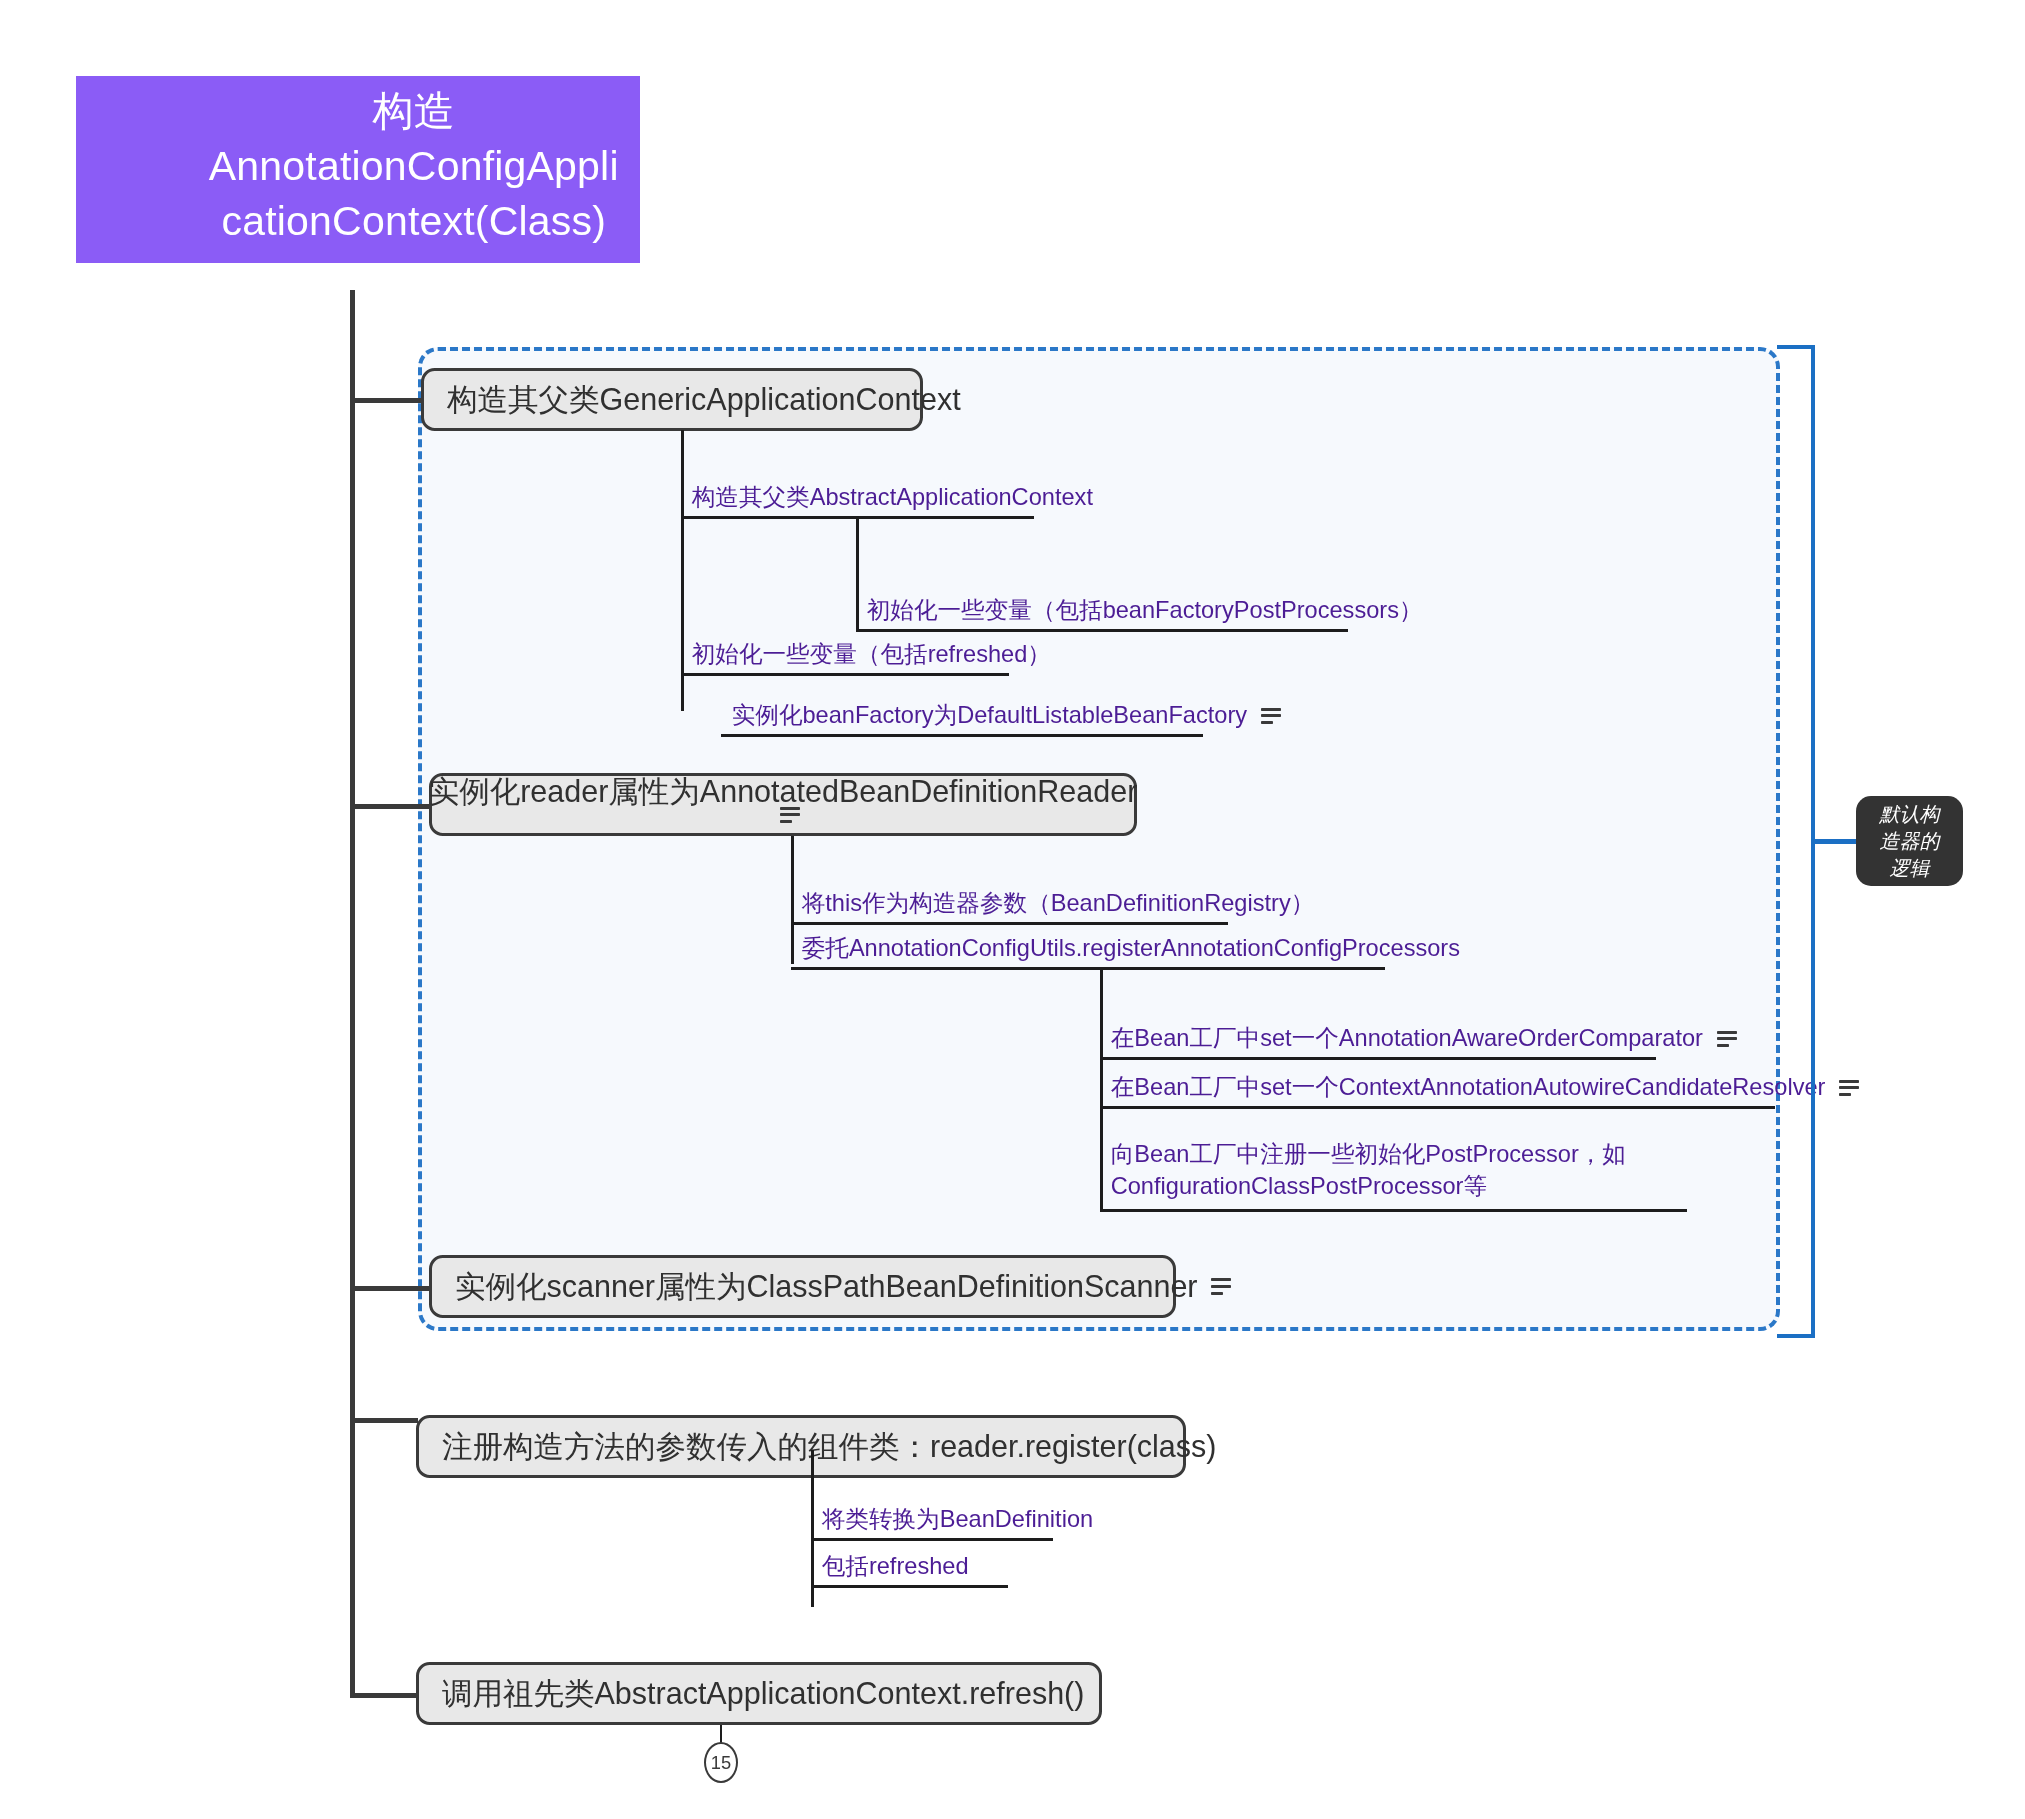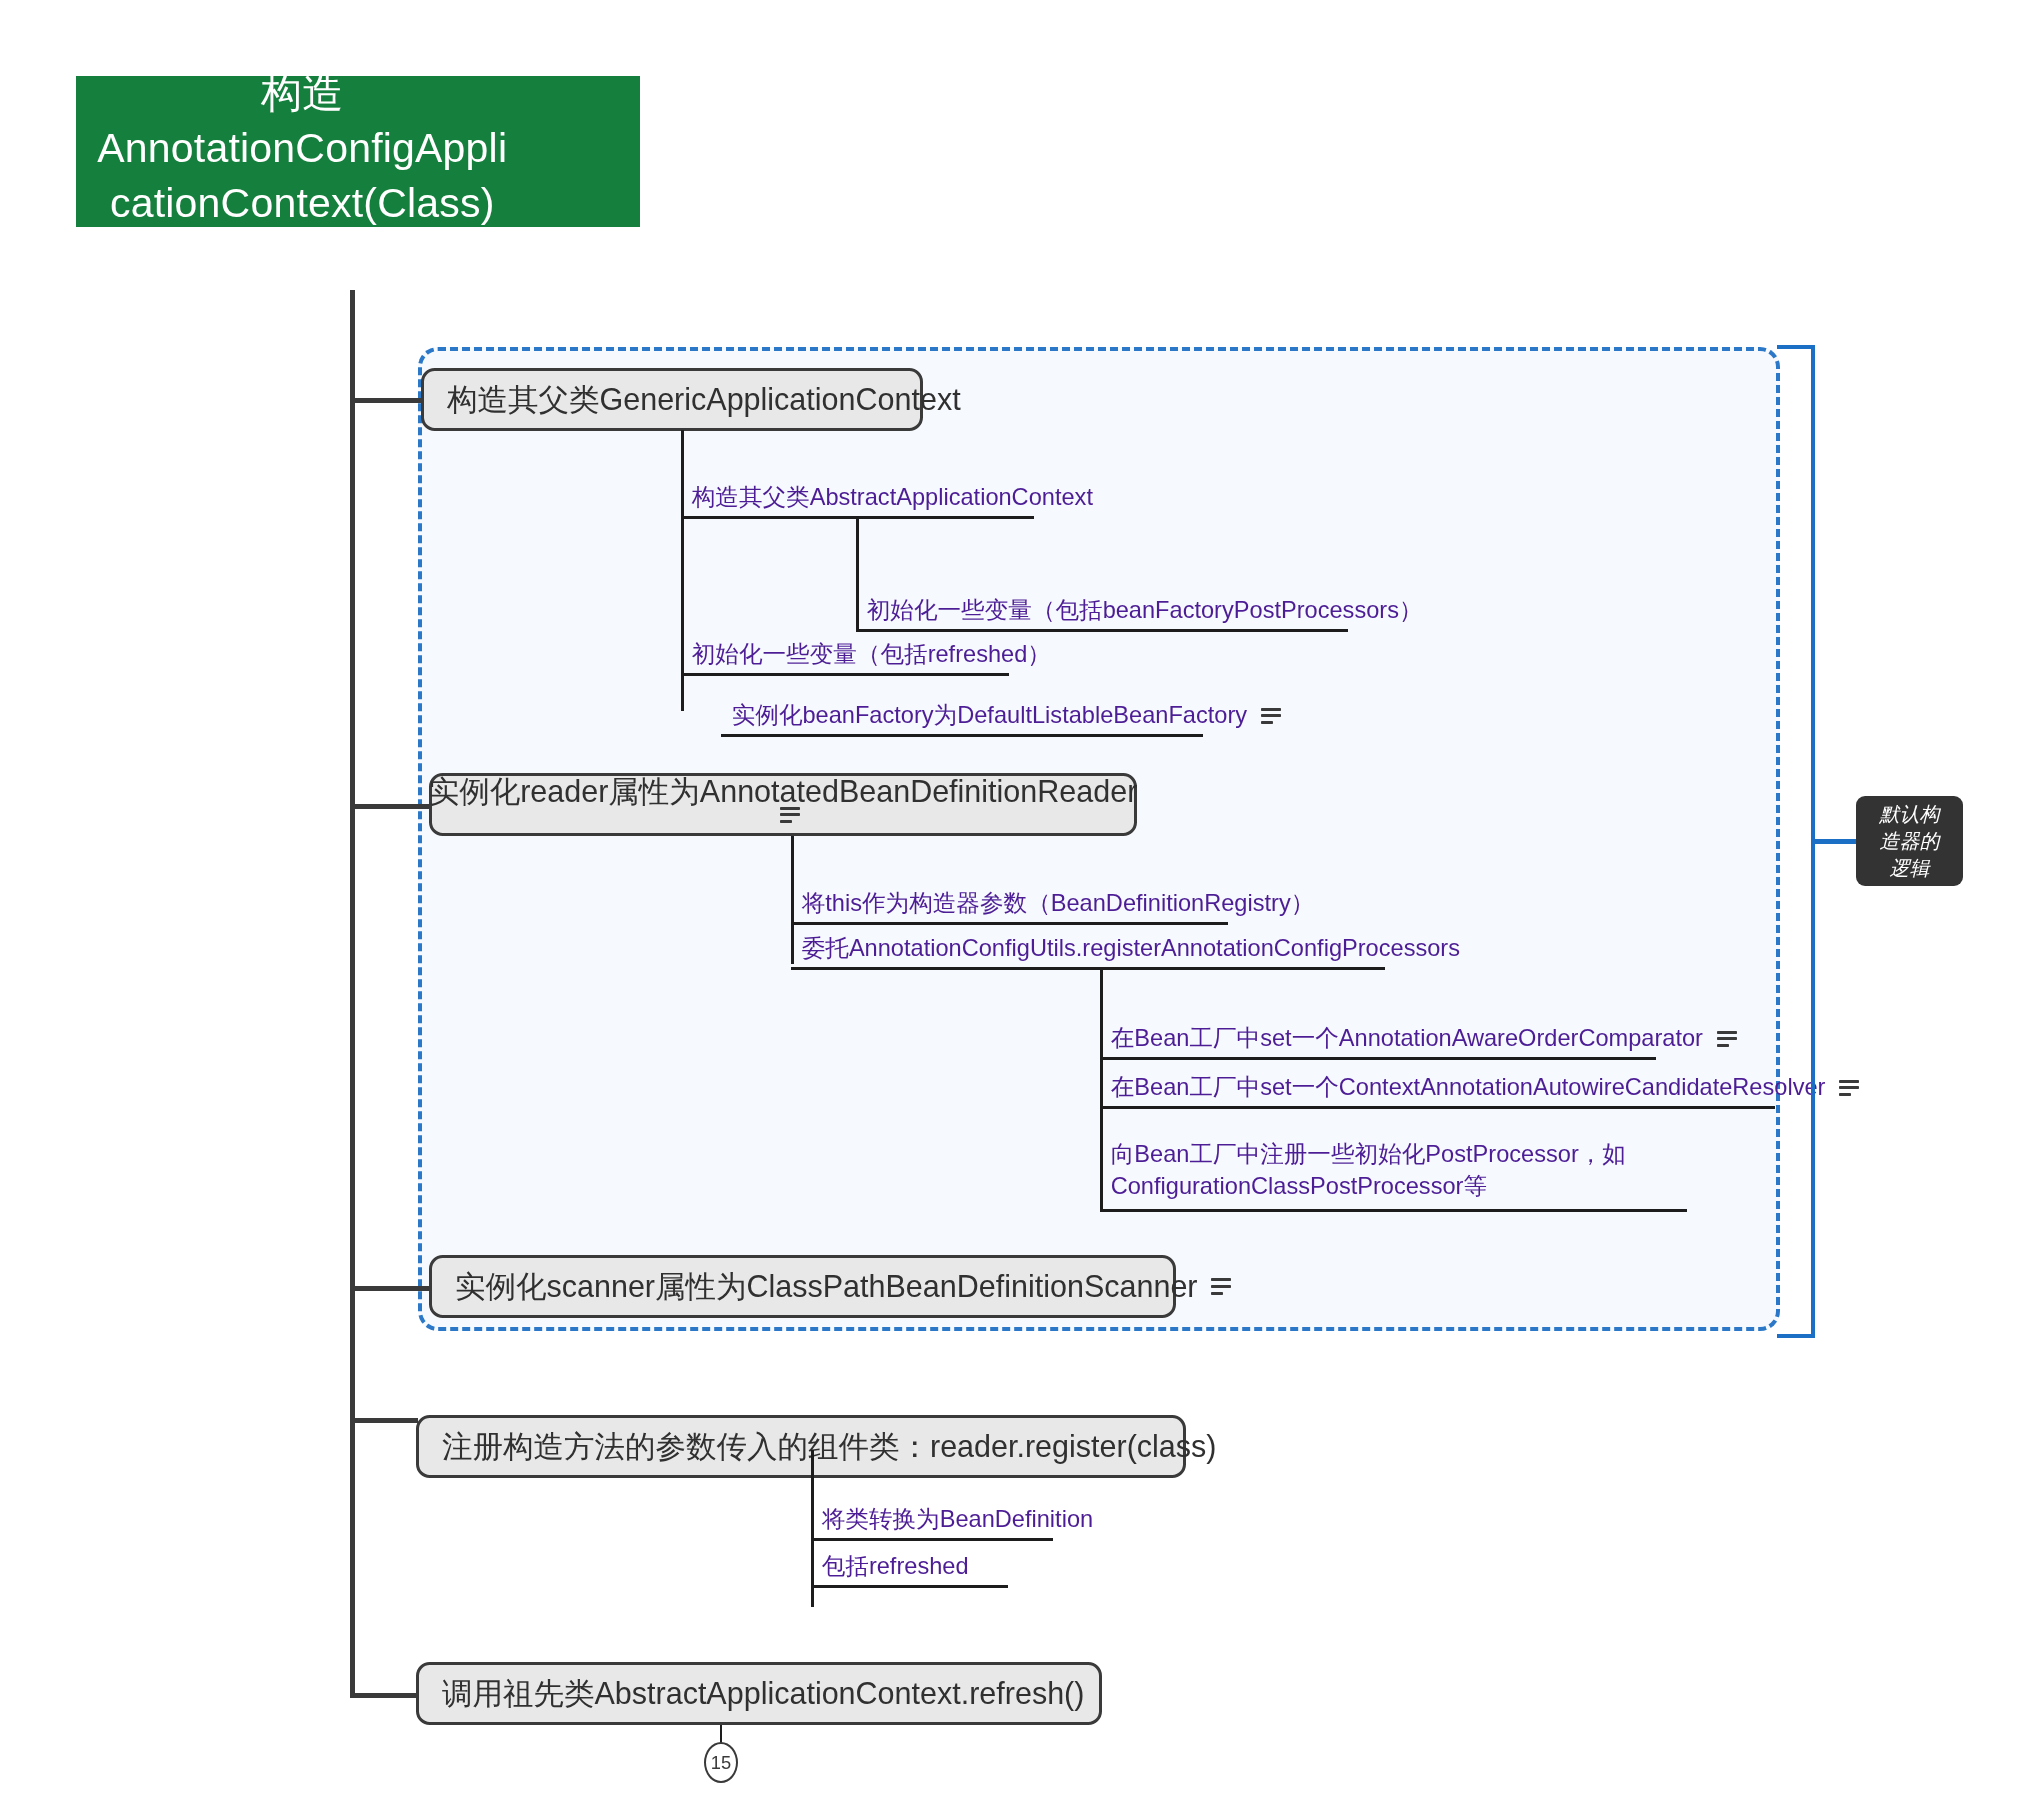--- a/index.html
+++ b/index.html
@@ -18,26 +18,26 @@
     background: #ffffff;
     overflow: hidden;
   }
 
   
   .root-node {
     position: absolute;
     left: 76px;
     top: 76px;
     width: 564px;
-    height: 151px;
-    background: #15803d;
+    height: 187px;
+    background: #8b5cf6;
     color: #ffffff;
     display: flex;
     align-items: center;
-    justify-content: flex-start;
+    justify-content: flex-end;
     text-align: center;
     font-size: 41px;
     line-height: 1.34;
     letter-spacing: 0.2px;
     box-sizing: border-box;
     padding: 4.6px 21.3px 10.7px 21.3px;
   }
   .root-node .rt { display: block; }
 
   
@@ -135,21 +135,21 @@
     position: absolute;
     background: #1b6fc4;
     height: 4.6px;
   }
 
   
   .callout {
     position: absolute;
     background: #333333;
     color: #ffffff;
-    border-radius: 9px;
+    border-radius: 15px;
     font-style: italic;
     font-size: 20px;
     line-height: 1.35;
     text-align: center;
     display: flex;
     align-items: center;
     justify-content: center;
     box-sizing: border-box;
     padding: 7.6px 10.7px;
   }

